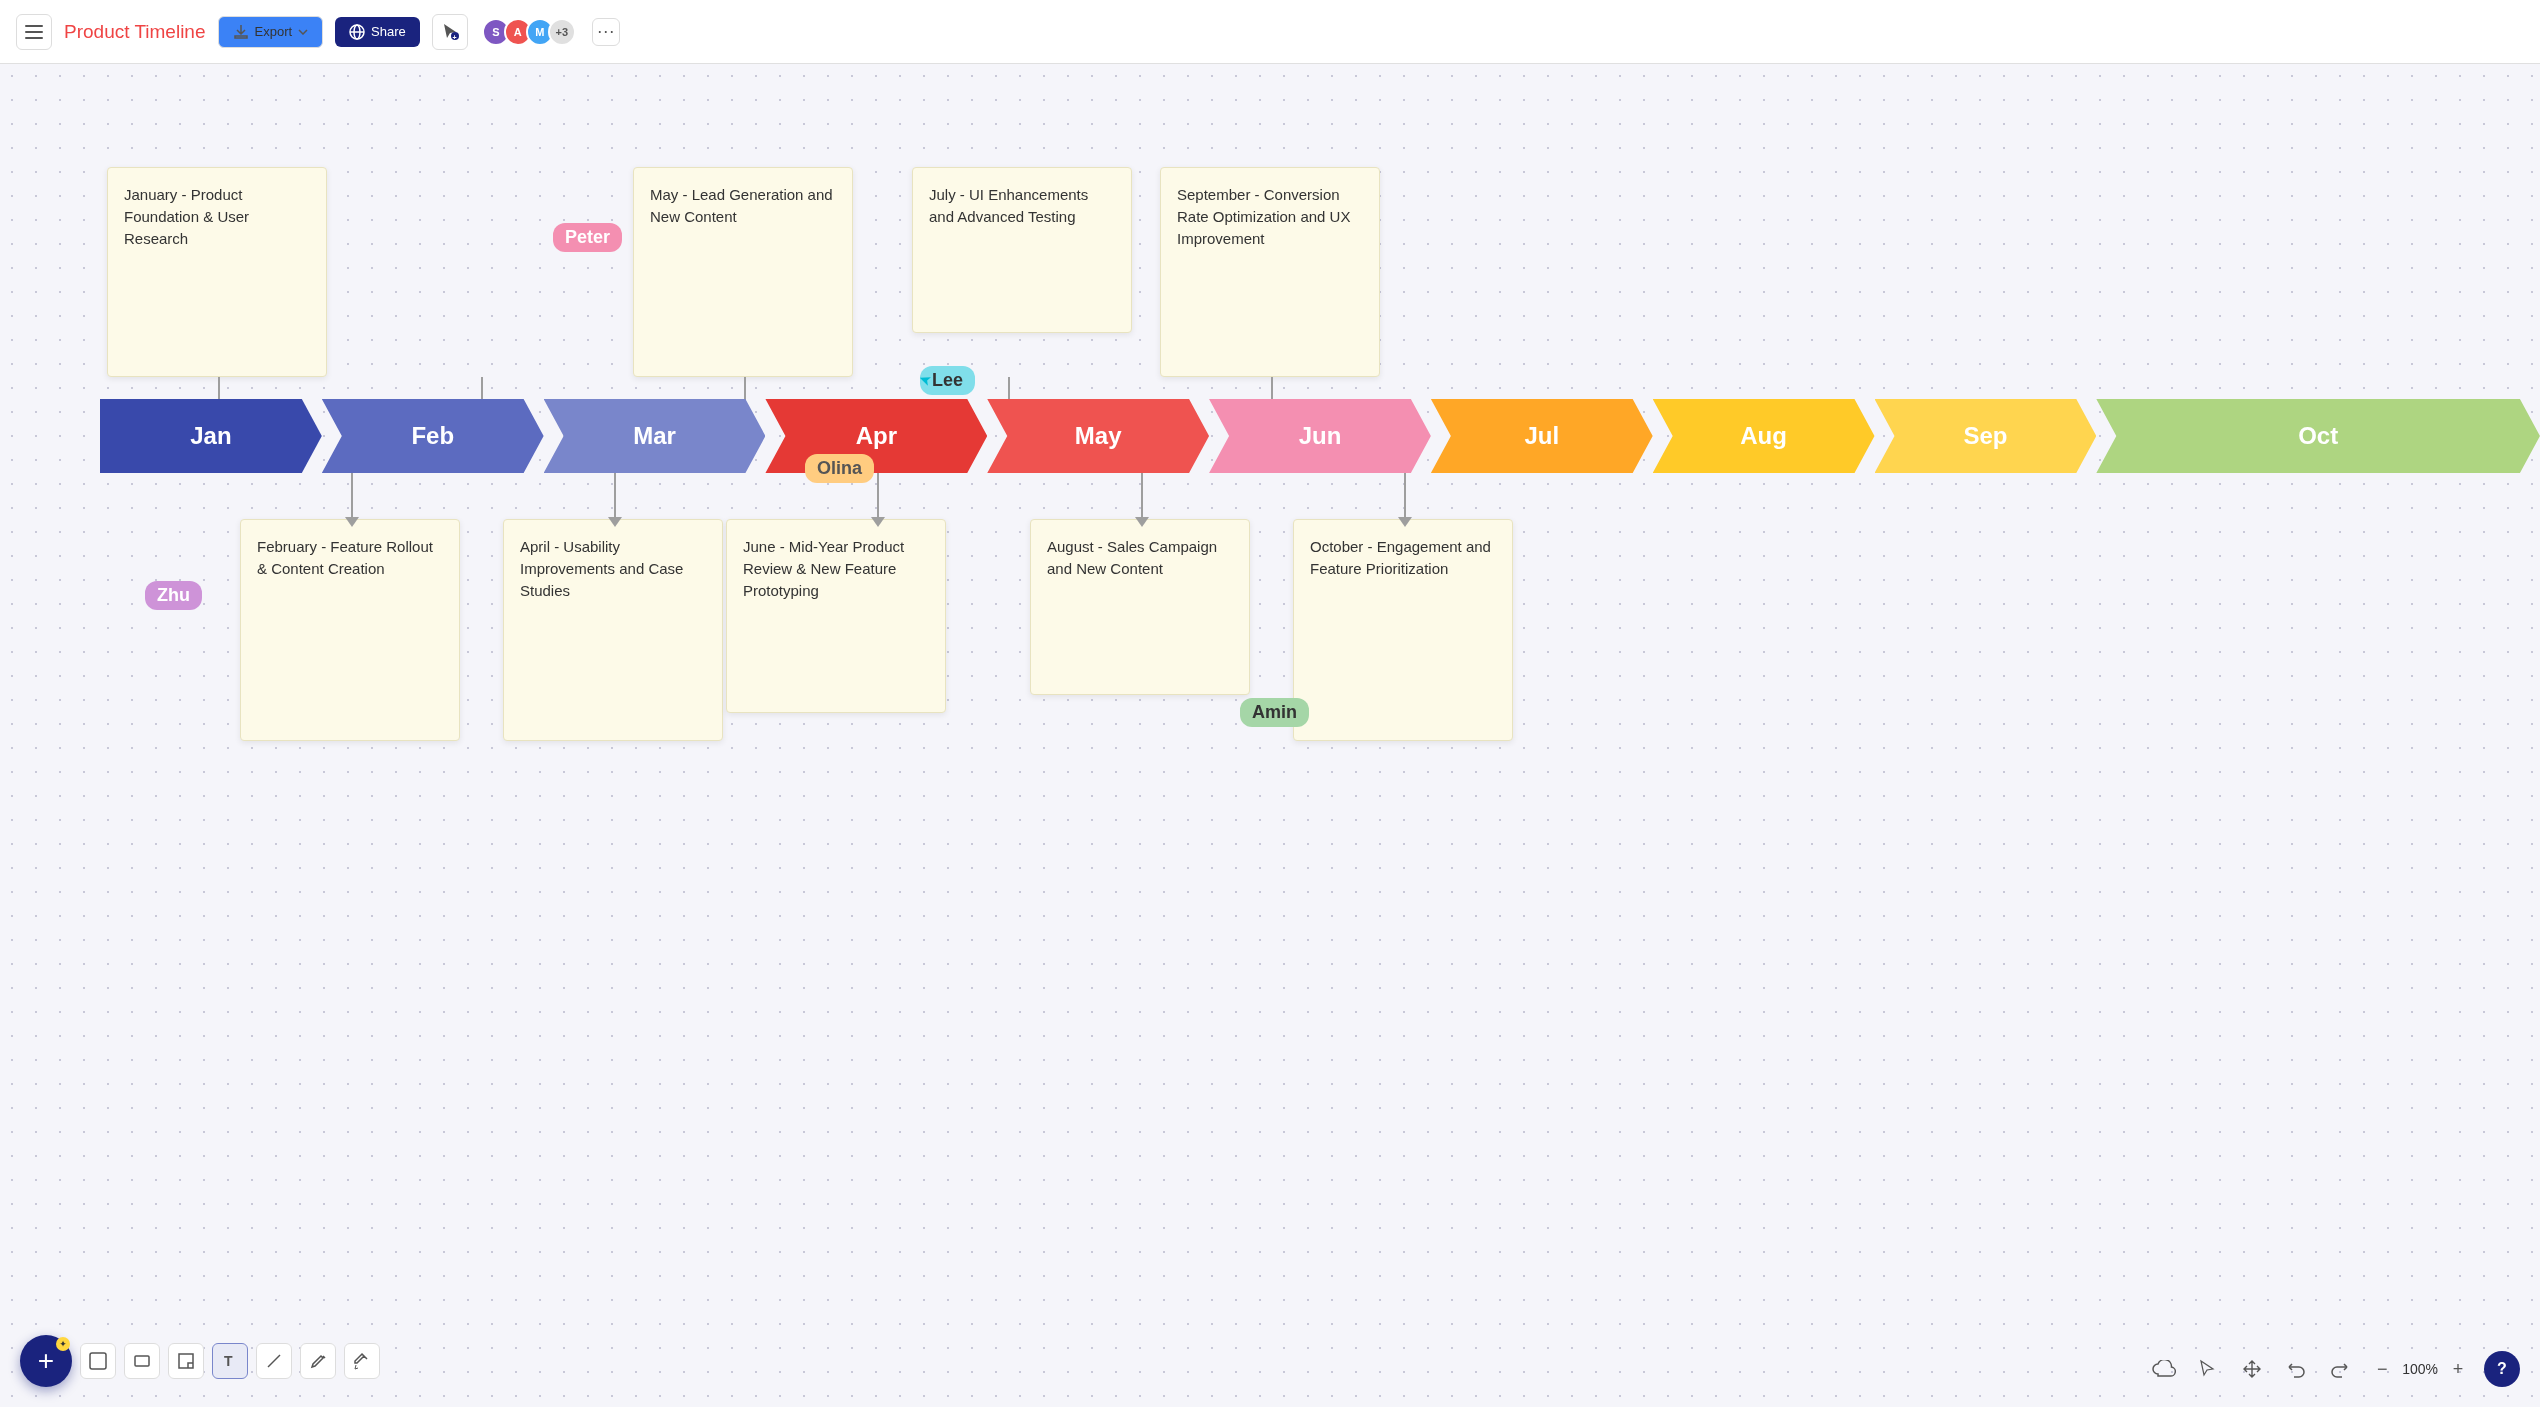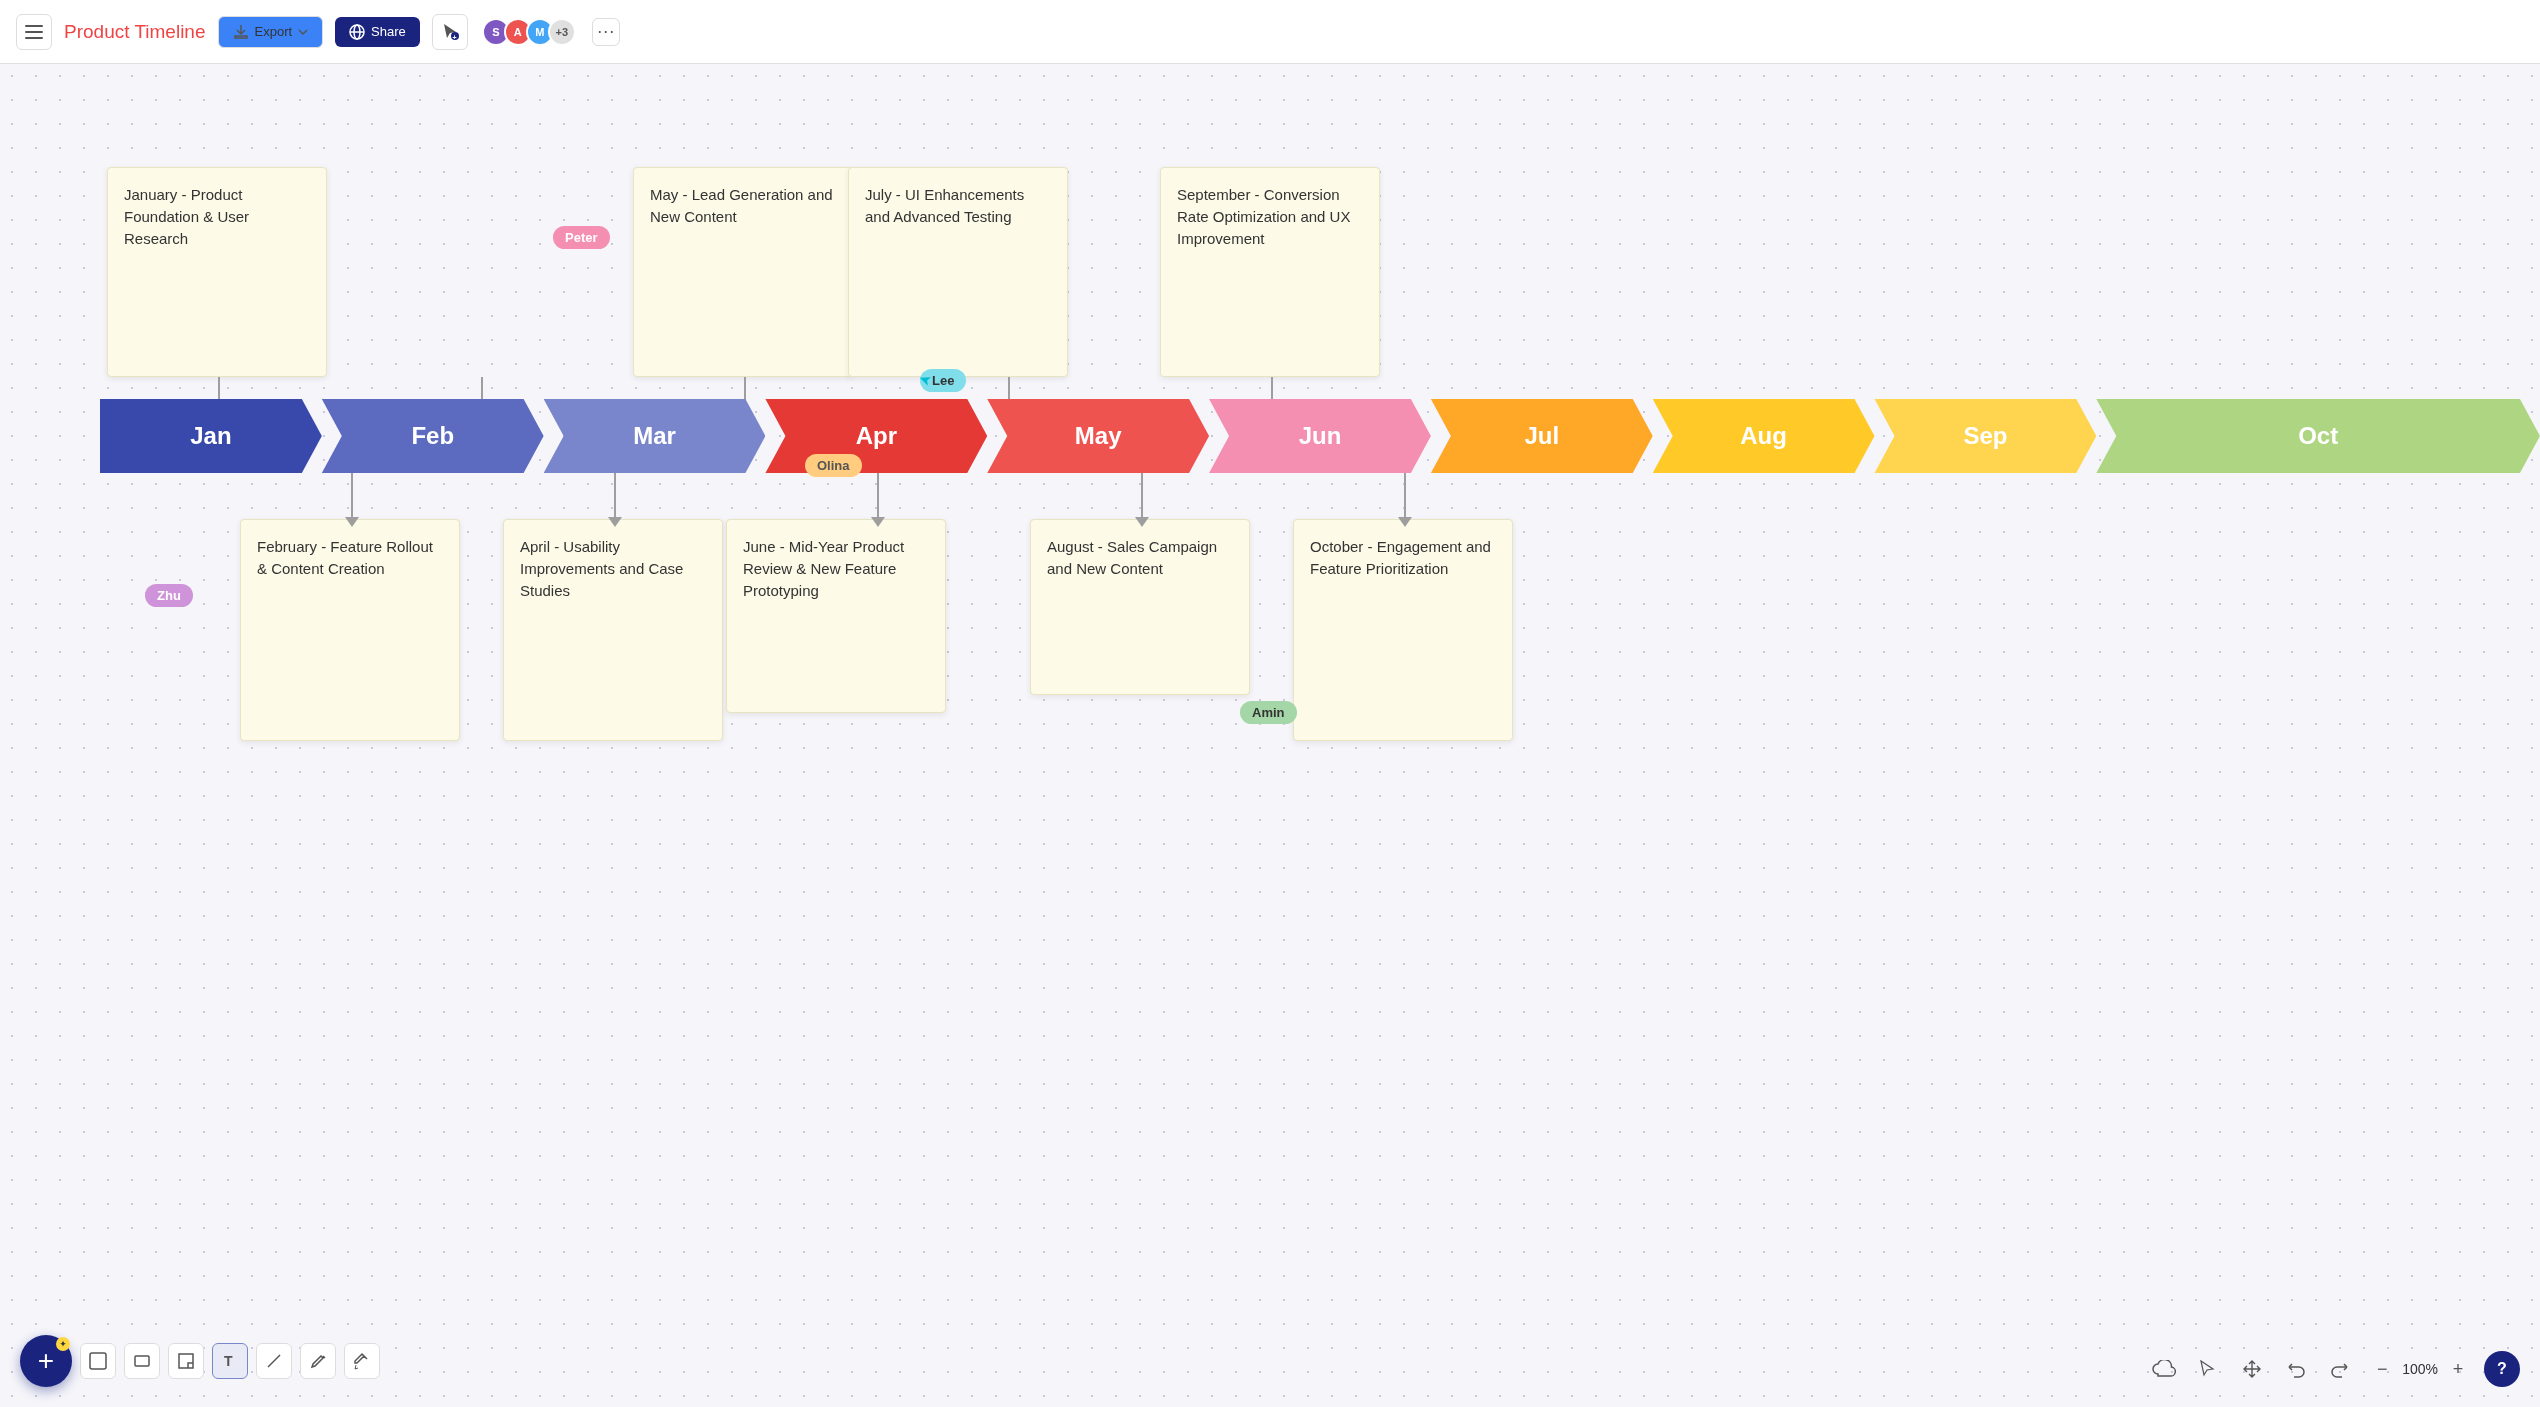--- a/index.html
+++ b/index.html
@@ -62,21 +62,21 @@
 
     
     .connector {
       position: absolute; width: 2px; background: #9e9e9e;
     }
     .arrow-down { position: absolute; width: 0; height: 0; border-left: 7px solid transparent; border-right: 7px solid transparent; border-top: 10px solid #9e9e9e; }
 
     
     .user-tag {
       position: absolute; border-radius: 12px; padding: 4px 12px;
-      font-size: 13px; font-weight: 600; color: white; cursor: pointer;
+      font-size: 18px; font-weight: 600; color: white; cursor: pointer;
       display: flex; align-items: center; gap: 6px;
     }
 
     
     .bottom-toolbar {
       position: fixed; bottom: 20px; left: 20px;
       display: flex; align-items: center; gap: 8px;
     }
     .add-btn {
       width: 52px; height: 52px; border-radius: 50%; background: #1a237e;
@@ -176,21 +176,21 @@
   <div class="connector" style="left:481px;top:313px;height:46px;"></div>
   <div class="arrow-down" style="left:475px;top:355px;"></div>
 
   <div class="note-card" style="left:633px;top:103px;width:220px;height:210px;">
     <span>May - Lead Generation and New Content</span>
   </div>
 
   <div class="connector" style="left:744px;top:313px;height:46px;"></div>
   <div class="arrow-down" style="left:738px;top:355px;"></div>
 
-  <div class="note-card" style="left:848px;top:103px;width:220px;height:210px;">
+  <div class="note-card" style="left:912px;top:103px;width:220px;height:166px;">
     <span>July - UI Enhancements and Advanced Testing</span>
   </div>
 
   <div class="connector" style="left:1008px;top:313px;height:46px;"></div>
   <div class="arrow-down" style="left:1002px;top:355px;"></div>
 
   <div class="note-card" style="left:1160px;top:103px;width:220px;height:210px;">
     <span>September - Conversion Rate Optimization and UX Improvement</span>
   </div>
 

